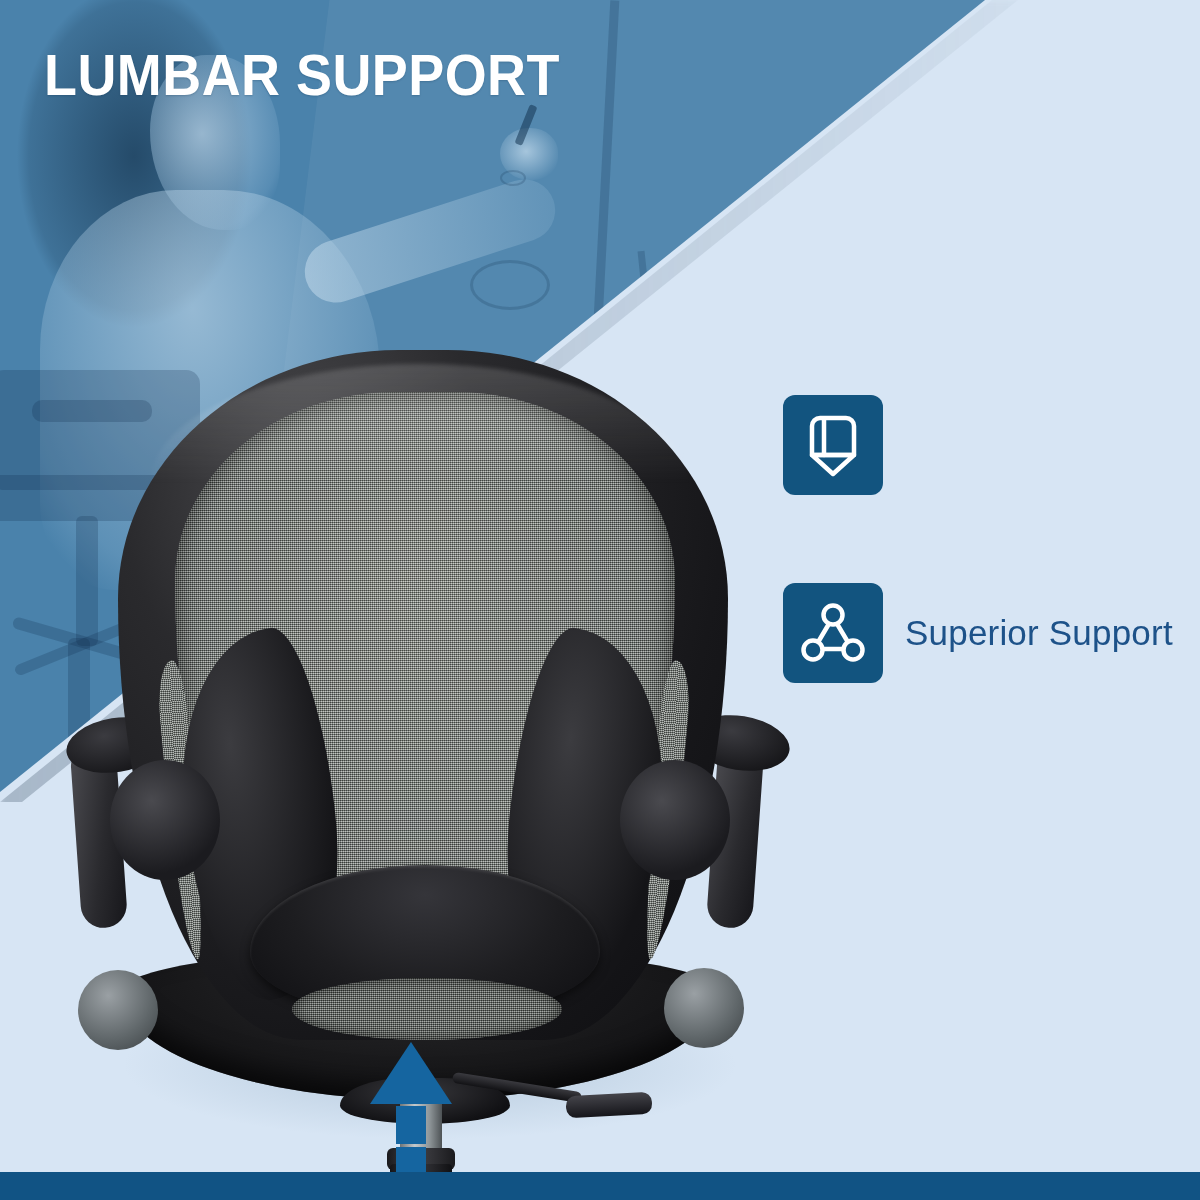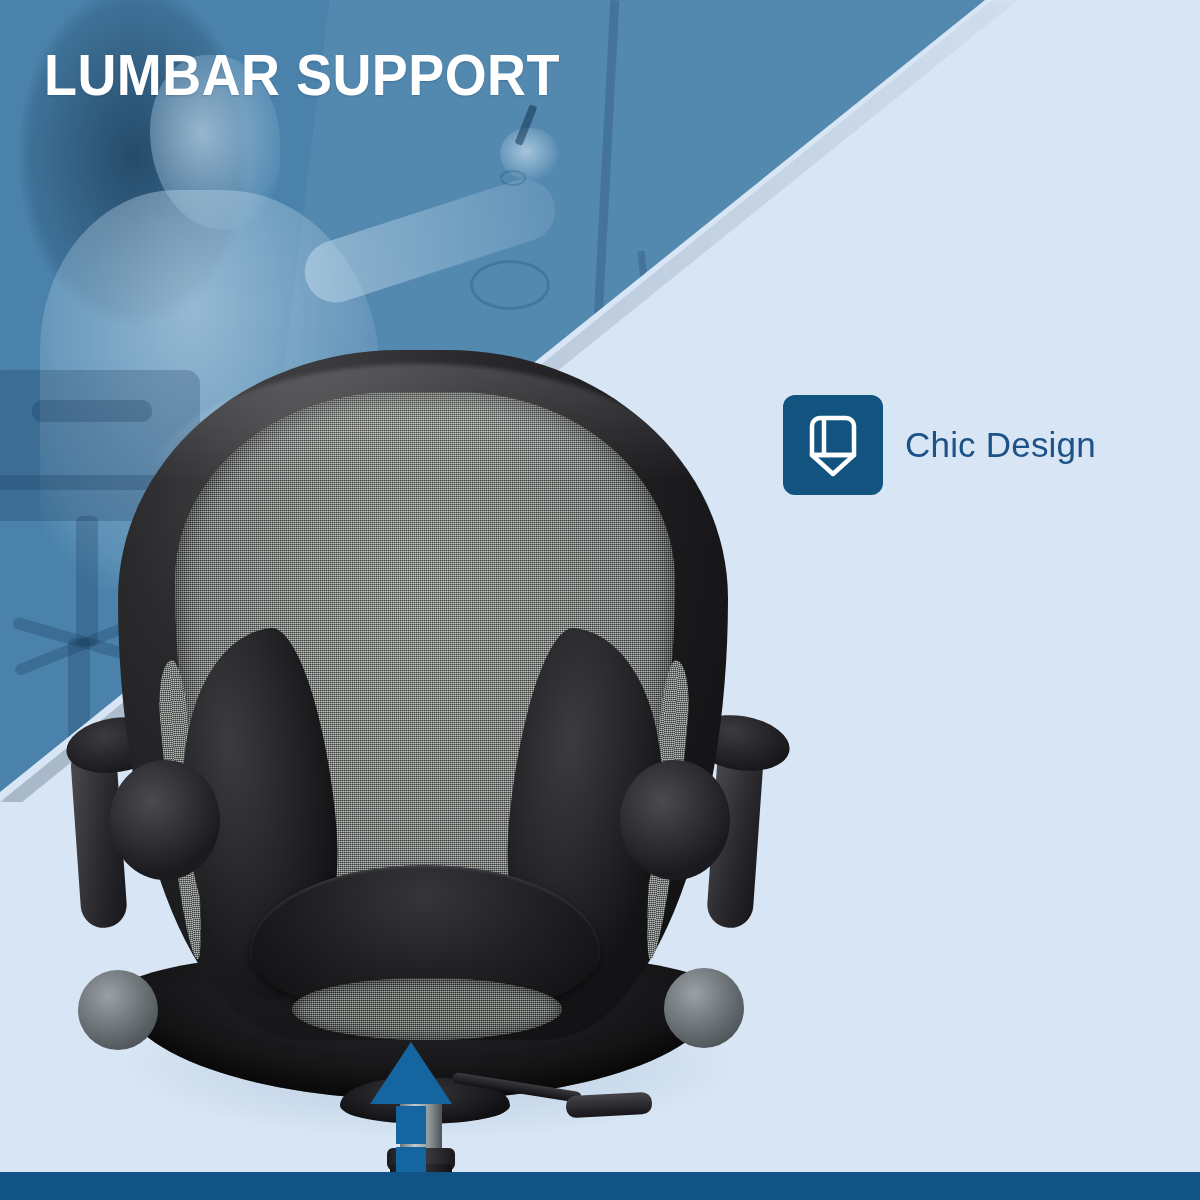--- a/index.html
+++ b/index.html
@@ -457,18 +457,30 @@
   </div>
 
   <div class="feature feature-1">
     <div class="badge">
       <svg width="62" height="66" viewBox="0 0 62 66">
         <path d="M10 14 a8 8 0 0 1 8 -8 h26 a8 8 0 0 1 8 8 v29 h-42 z" fill="none" stroke="#ffffff" stroke-width="4.5" stroke-linejoin="round" stroke-linecap="round"></path>
         <path d="M10 43 h42 L31 62 z" fill="none" stroke="#ffffff" stroke-width="4.5" stroke-linejoin="round" stroke-linecap="round"></path>
         <line x1="22" y1="7" x2="22" y2="43" stroke="#ffffff" stroke-width="4.5" stroke-linecap="round"></line>
       </svg>
     </div>
-    <div class="feature-label">Chic Design</div>
   </div>
 
+  <div class="feature feature-2">
+    <div class="badge">
+      <svg width="66" height="64" viewBox="0 0 66 64">
+        <line x1="33" y1="16" x2="14" y2="48" stroke="#ffffff" stroke-width="4.5" stroke-linecap="round"></line>
+        <line x1="33" y1="16" x2="52" y2="48" stroke="#ffffff" stroke-width="4.5" stroke-linecap="round"></line>
+        <line x1="14" y1="48" x2="52" y2="48" stroke="#ffffff" stroke-width="4.5" stroke-linecap="round"></line>
+        <circle cx="33" cy="14" r="9.5" fill="#12547f" stroke="#ffffff" stroke-width="4.5"></circle>
+        <circle cx="13" cy="49" r="9.5" fill="#12547f" stroke="#ffffff" stroke-width="4.5"></circle>
+        <circle cx="53" cy="49" r="9.5" fill="#12547f" stroke="#ffffff" stroke-width="4.5"></circle>
+      </svg>
+    </div>
+    <div class="feature-label">Superior Support</div>
+  </div>
 
   <div class="footer-bar"></div>
 </div>
 
 </body></html>

